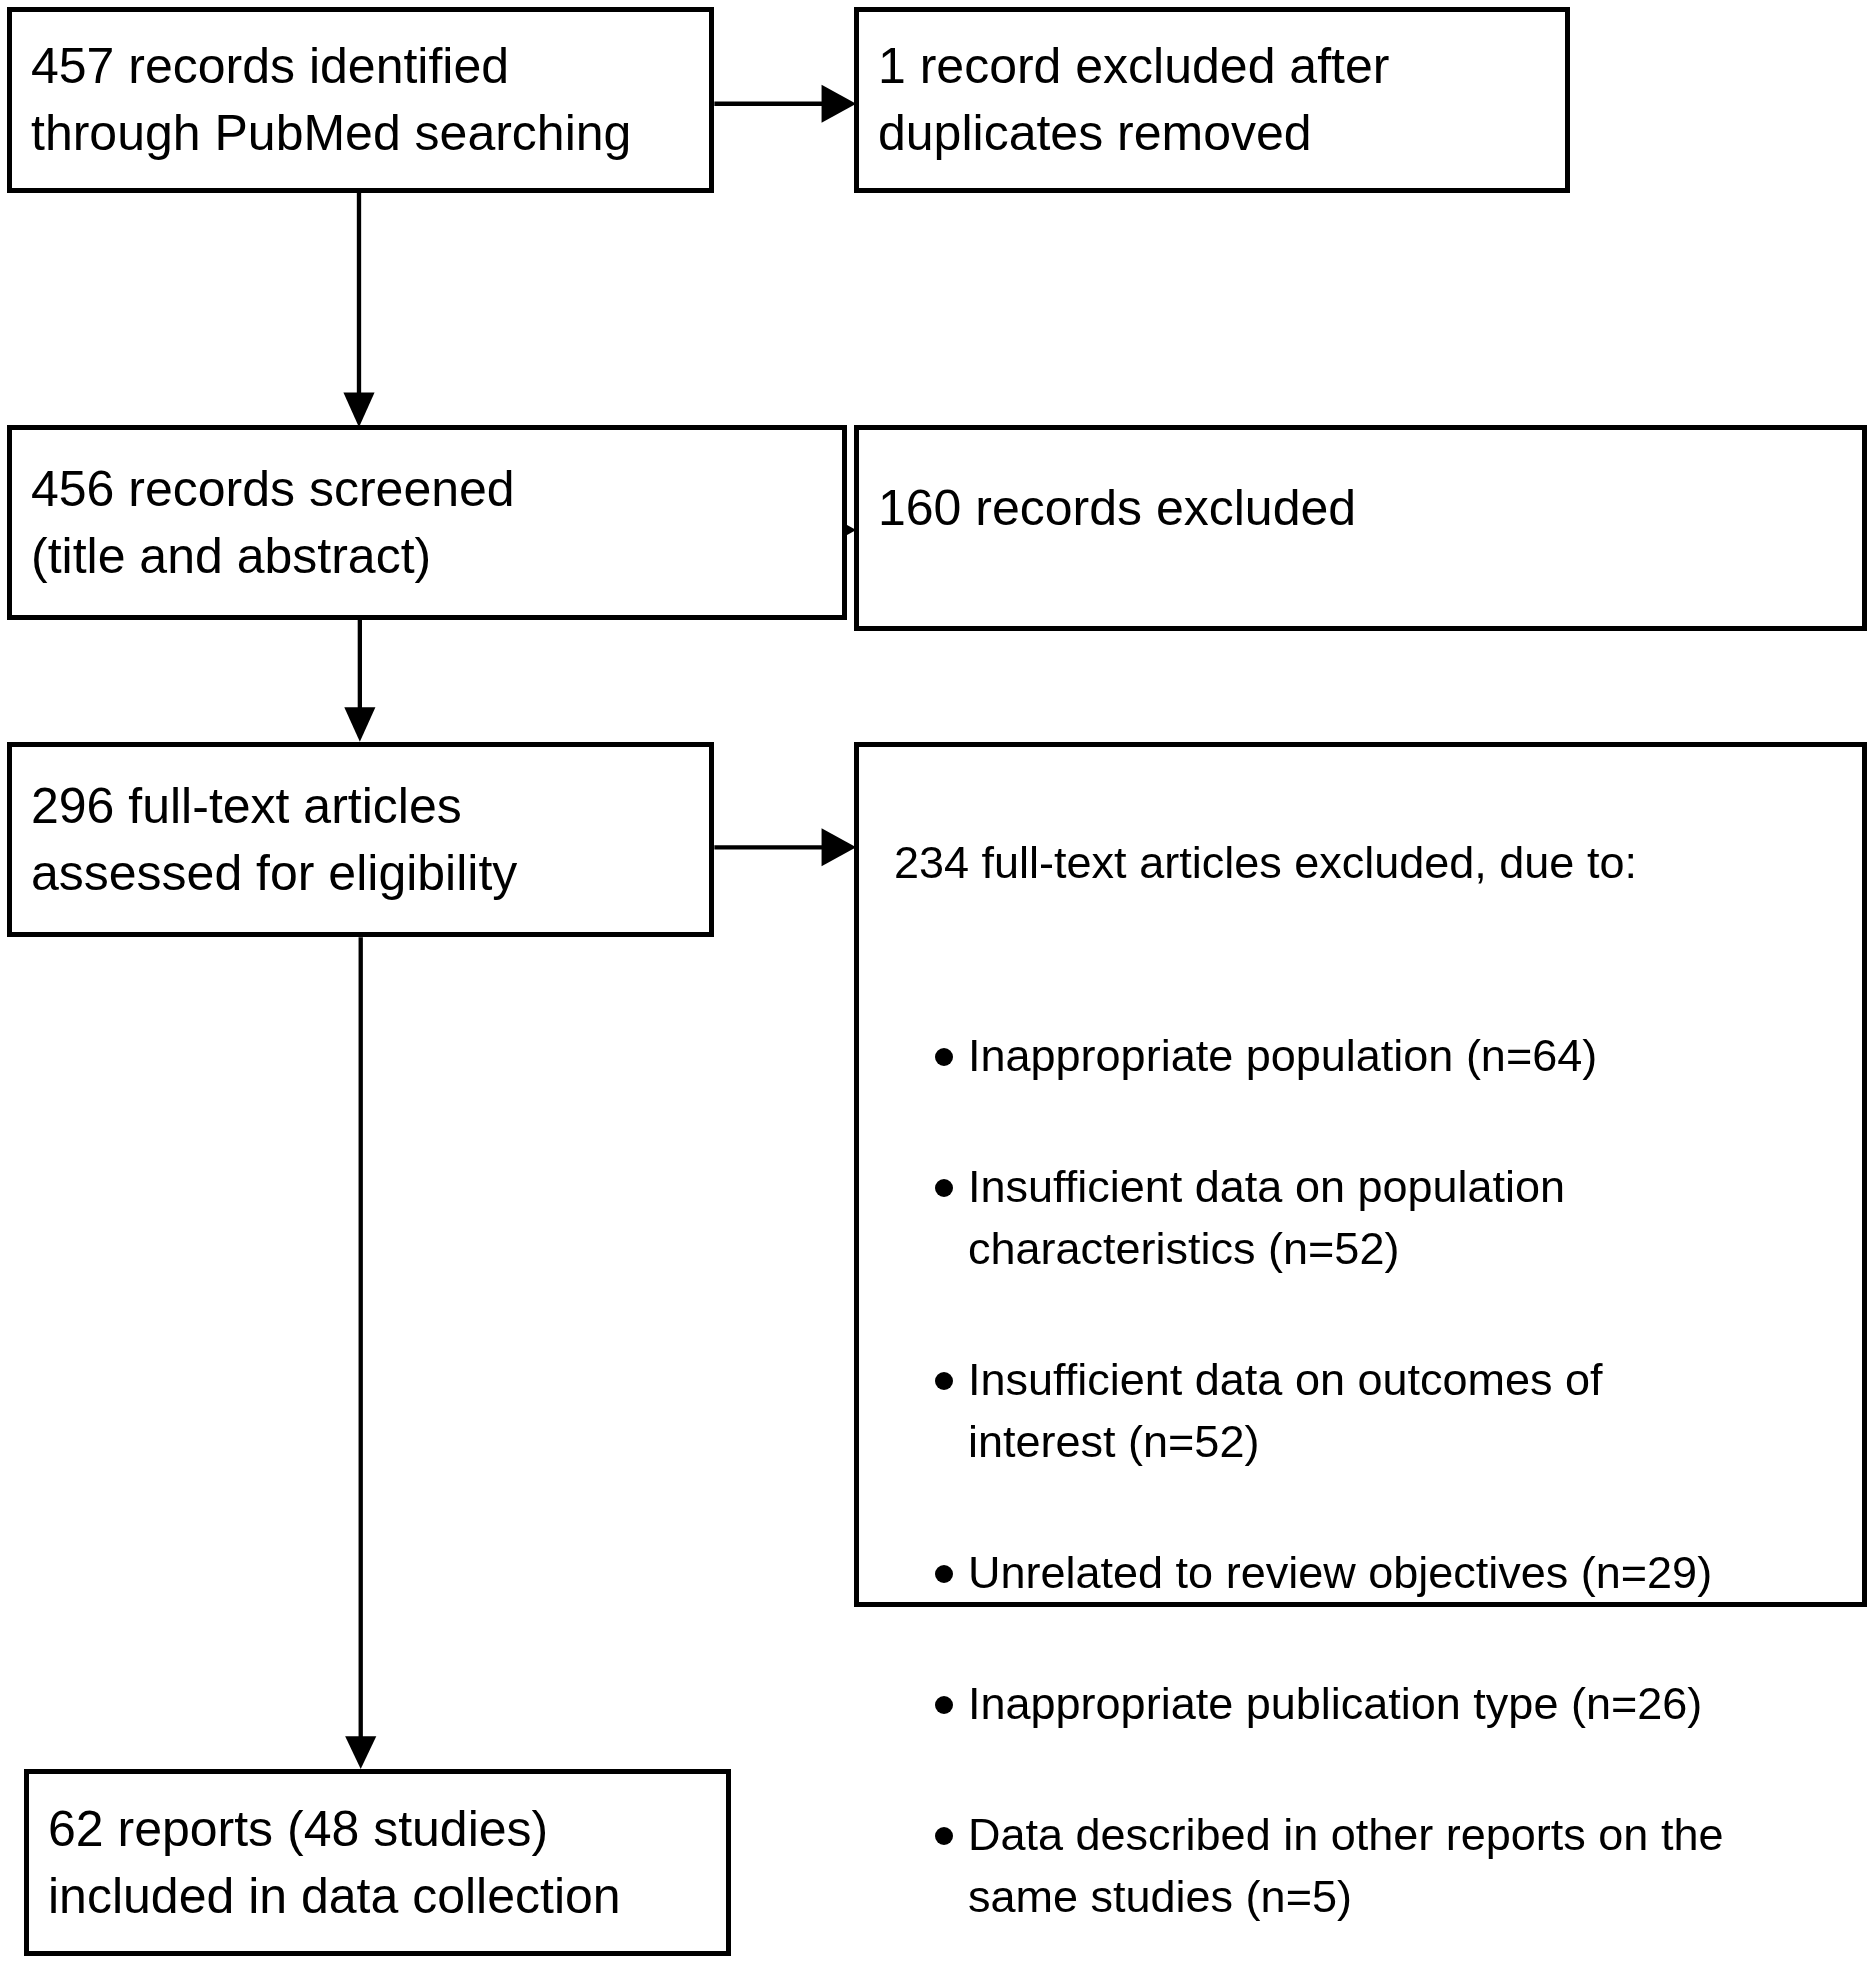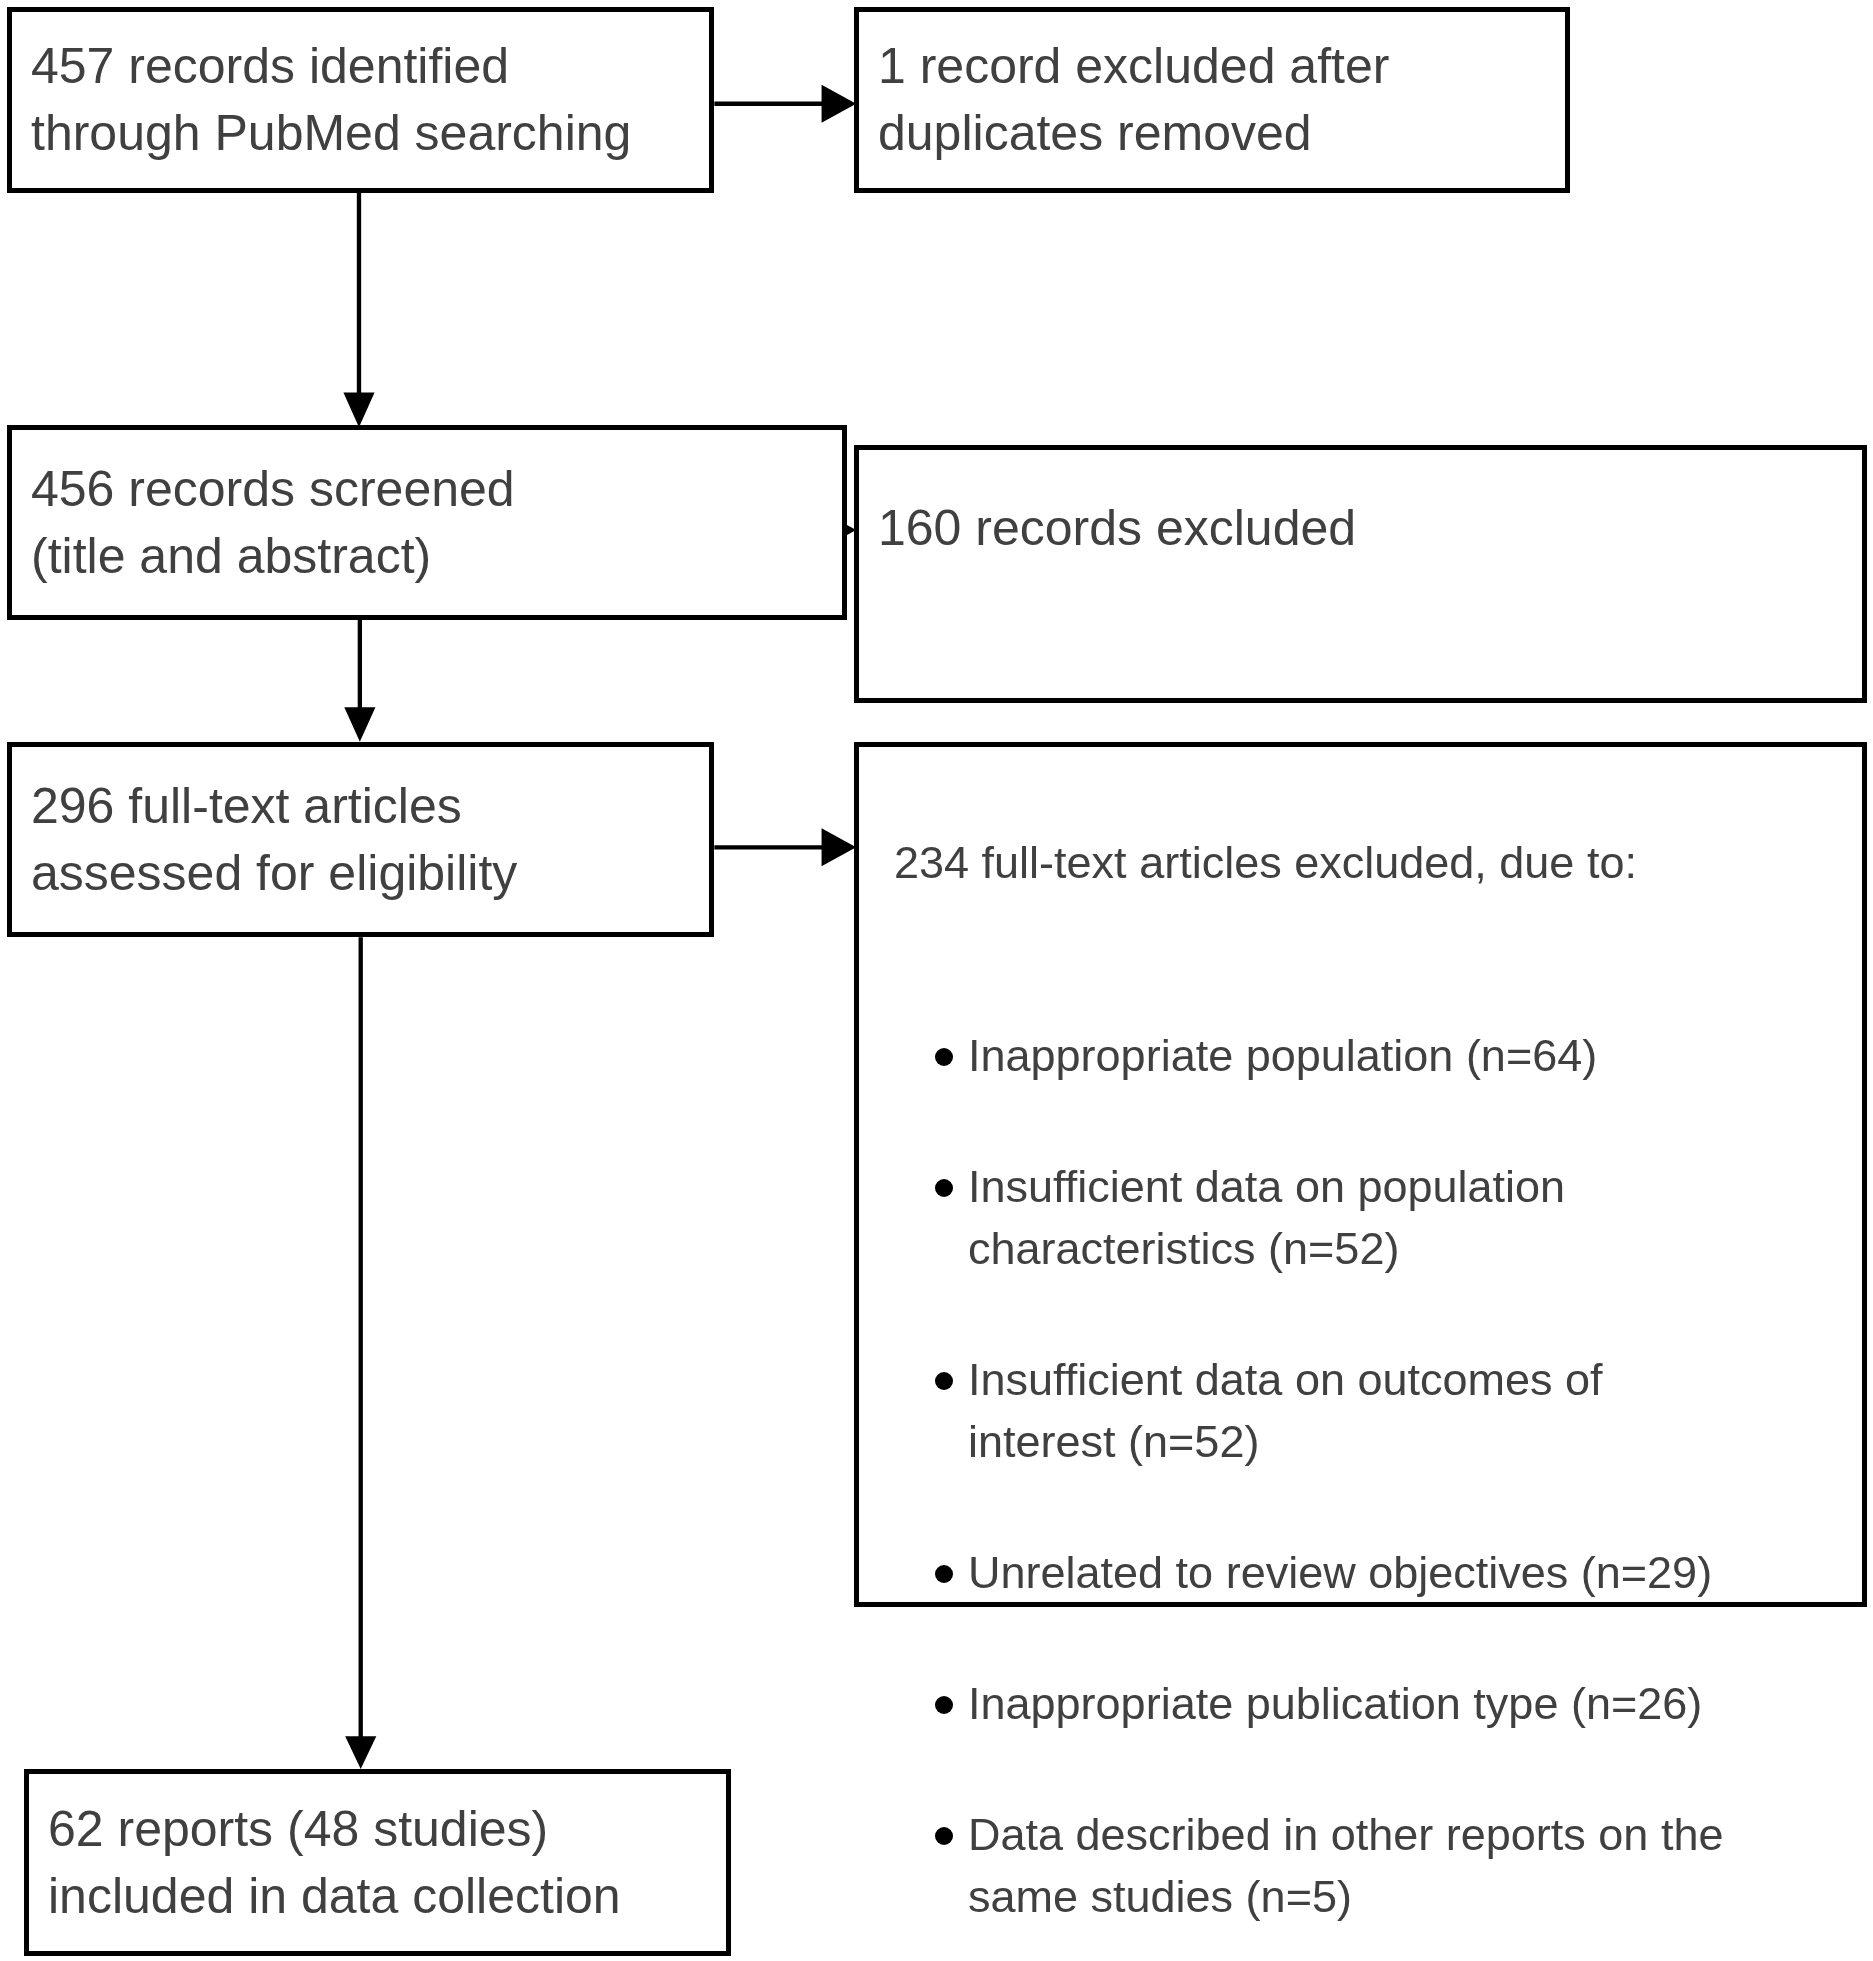--- a/index.html
+++ b/index.html
@@ -6,21 +6,21 @@
     margin: 0;
     padding: 0;
     background: #ffffff;
   }
   #canvas {
     position: relative;
     width: 1874px;
     height: 1961px;
     background: #ffffff;
     font-family: "Liberation Sans", "DejaVu Sans", sans-serif;
-    color: #404040;
+    color: #000000;
   }
   .box {
     position: absolute;
     border: 5.2px solid #000000;
     background: #ffffff;
     box-sizing: border-box;
     display: flex;
     align-items: center;
     font-size: 50px;
     line-height: 67px;
@@ -28,22 +28,22 @@
     padding-left: 19px;
     letter-spacing: 0px;
   }
   
   #box-identified  { left: 7px;   top: 7px;    width: 707px;  height: 186px; }
   #box-screened    { left: 7px;   top: 425px;  width: 840px;  height: 195px; }
   #box-assessed    { left: 7px;   top: 742px;  width: 707px;  height: 195px; }
   #box-included    { left: 24px;   top: 1769px; width: 707px;  height: 187px; }
   
   #box-dup-excluded    { left: 854px; top: 7px;   width: 716px;  height: 186px; }
-  #box-rec-excluded    { left: 854px; top: 425px; width: 1013px; height: 258px;
-                         align-items: flex-start; padding-top: 45px; margin-top: 20px; }
+  #box-rec-excluded    { left: 854px; top: 425px; width: 1013px; height: 206px;
+                         align-items: flex-start; padding-top: 45px; }
   #box-full-excluded   { left: 854px; top: 742px; width: 1013px; height: 865px;
                          display: block; font-size: 45px; line-height: 62px;
                          padding: 21px 31px 0 0; }
   .big-box-title {
     margin-left: 35px;
     line-height: 66px;
     white-space: pre-line;
   }
   ul.reasons {
     list-style: none;

